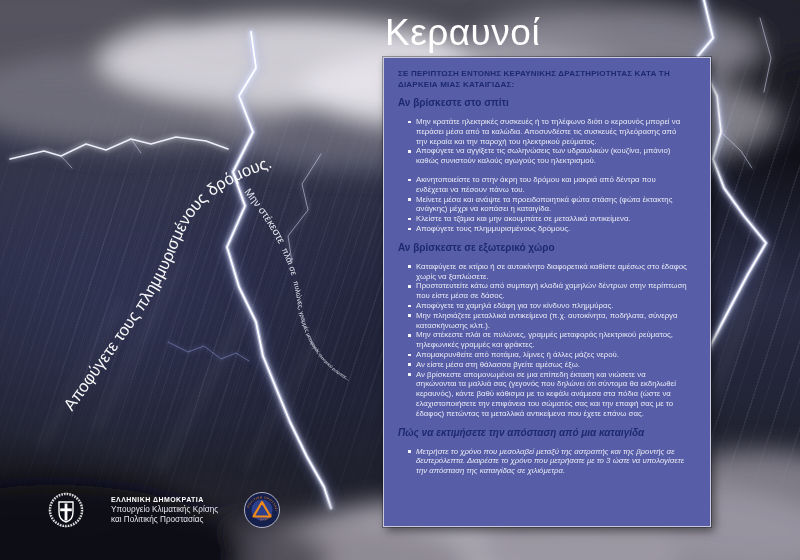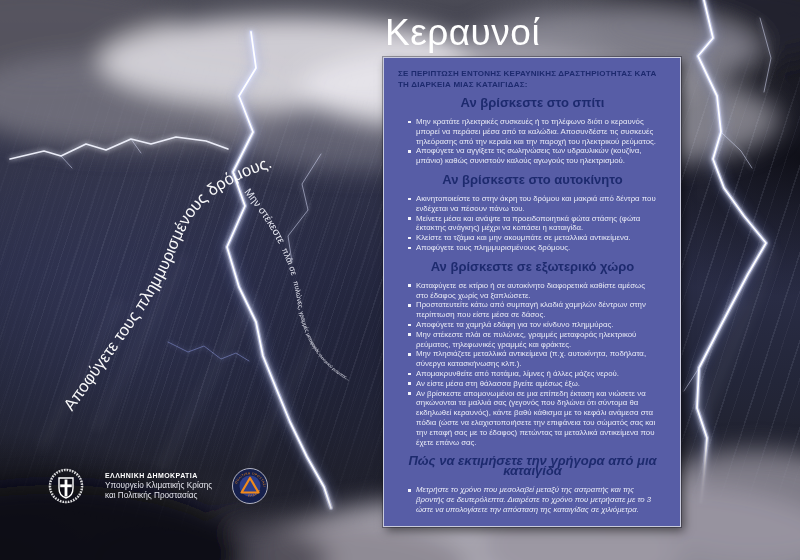--- a/index.html
+++ b/index.html
@@ -23,35 +23,35 @@
     mask-image:radial-gradient(ellipse 70% 60% at 30% 52%, #000 30%, transparent 75%);}
   .rain-right{left:655px;top:40px;width:145px;height:470px;
     background:
       repeating-linear-gradient(108deg, transparent 0 14px, rgba(215,222,245,.09) 14px 15.5px, transparent 15.5px 26px, rgba(215,222,245,.05) 26px 27px);
     -webkit-mask-image:linear-gradient(180deg, transparent 0%, #000 18%, #000 78%, transparent 100%);
     mask-image:linear-gradient(180deg, transparent 0%, #000 18%, #000 78%, transparent 100%);}
   
   .title{position:absolute;z-index:4;left:385px;top:12px;margin:0;
     font-size:37px;font-weight:400;letter-spacing:.5px;color:#fff;}
   
-  .panel{position:absolute;z-index:3;left:383px;top:57px;width:298px;height:470px;
+  .panel{position:absolute;z-index:3;left:383px;top:57px;width:328px;height:470px;
     box-sizing:border-box;background:#575da6;border:1px solid #c9cbdd;
     box-shadow:0 0 0 1px rgba(15,15,30,.35), 3px 4px 9px rgba(0,0,0,.5);
     padding:11px 13px 8px 14px;}
   .intro{margin:0 0 2px;font-weight:bold;font-size:8px;line-height:10.5px;
     color:#1d2a6e;letter-spacing:.2px;}
   .sec{margin-top:8px;}
-  .sec h2{margin:4px 0 1px;font-size:13px;line-height:10px;color:#1d2a6e;font-weight:bold;text-align:center;}
+  .sec h2{margin:4px 0 1px;font-size:10px;line-height:10px;color:#1d2a6e;font-weight:bold;}
   .sec ul{margin:9px;padding:0;list-style:none;}
   .sec li{position:relative;padding-left:9px;font-size:7.8px;line-height:9.8px;color:#e9ebf6;}
   .sec li::before{content:"";position:absolute;left:1px;top:3.6px;width:2.6px;height:2.6px;background:#f3f4fb;}
   .sec.est h2{font-style:italic;}
   .sec.est li{font-style:italic;}
   
-  .footer{position:absolute;z-index:4;left:46px;top:464px;display:flex;align-items:center;gap:19px;}
+  .footer{position:absolute;z-index:4;left:46px;top:488px;display:flex;align-items:center;gap:25px;}
   .ftext{color:#eceef5;text-align:left;}
   .rep{font-size:7px;font-weight:bold;letter-spacing:.45px;color:#fff;margin-bottom:2px;}
   .min{font-size:8.2px;line-height:10px;color:#e3e4ec;}
   .curved, .bolts{position:absolute;inset:0;z-index:2;pointer-events:none;}
 </style>
 </head>
 <body>
 
 <div class="poster">
   <div class="bg"></div>
@@ -154,45 +154,44 @@
 
     <div class="sec">
       <h2>Αν βρίσκεστε στο σπίτι</h2>
       <ul>
         <li>Μην κρατάτε ηλεκτρικές συσκευές ή το τηλέφωνο διότι ο κεραυνός μπορεί να περάσει μέσα από τα καλώδια. Αποσυνδέστε τις συσκευές τηλεόρασης από την κεραία και την παροχή του ηλεκτρικού ρεύματος.</li>
         <li>Αποφύγετε να αγγίξετε τις σωληνώσεις των υδραυλικών (κουζίνα, μπάνιο) καθώς συνιστούν καλούς αγωγούς του ηλεκτρισμού.</li>
       </ul>
     </div>
 
     <div class="sec">
-      <h2>Αν βρίσκεστε στο αυτοκίνητο</h2>
       <ul>
         <li>Ακινητοποιείστε το στην άκρη του δρόμου και μακριά από δέντρα που ενδέχεται να πέσουν πάνω του.</li>
         <li>Μείνετε μέσα και ανάψτε τα προειδοποιητικά φώτα στάσης (φώτα έκτακτης ανάγκης) μέχρι να κοπάσει η καταιγίδα.</li>
         <li>Κλείστε τα τζάμια και μην ακουμπάτε σε μεταλλικά αντικείμενα.</li>
         <li>Αποφύγετε τους πλημμυρισμένους δρόμους.</li>
       </ul>
     </div>
 
     <div class="sec">
       <h2>Αν βρίσκεστε σε εξωτερικό χώρο</h2>
       <ul>
         <li>Καταφύγετε σε κτίριο ή σε αυτοκίνητο διαφορετικά καθίστε αμέσως στο έδαφος χωρίς να ξαπλώσετε.</li>
         <li>Προστατευτείτε κάτω από συμπαγή κλαδιά χαμηλών δέντρων στην περίπτωση που είστε μέσα σε δάσος.</li>
         <li>Αποφύγετε τα χαμηλά εδάφη για τον κίνδυνο πλημμύρας.</li>
+        <li>Μην πλησιάζετε μεταλλικά αντικείμενα (π.χ. αυτοκίνητα, ποδήλατα, σύνεργα κατασκήνωσης κλπ.).</li>
         <li>Μην στέκεστε πλάι σε πυλώνες, γραμμές μεταφοράς ηλεκτρικού ρεύματος, τηλεφωνικές γραμμές και φράκτες.</li>
-        <li>Μην πλησιάζετε μεταλλικά αντικείμενα (π.χ. αυτοκίνητα, ποδήλατα, σύνεργα κατασκήνωσης κλπ.).</li>
         <li>Απομακρυνθείτε από ποτάμια, λίμνες ή άλλες μάζες νερού.</li>
         <li>Αν είστε μέσα στη θάλασσα βγείτε αμέσως έξω.</li>
         <li>Αν βρίσκεστε απομονωμένοι σε μια επίπεδη έκταση και νιώσετε να σηκώνονται τα μαλλιά σας (γεγονός που δηλώνει ότι σύντομα θα εκδηλωθεί κεραυνός), κάντε βαθύ κάθισμα με το κεφάλι ανάμεσα στα πόδια (ώστε να ελαχιστοποιήσετε την επιφάνεια του σώματός σας και την επαφή σας με το έδαφος) πετώντας τα μεταλλικά αντικείμενα που έχετε επάνω σας.</li>
       </ul>
     </div>
 
     <div class="sec est">
-      <h2>Πώς να εκτιμήσετε την γρήγορα από μια καταιγίδα</h2>
+      <h2>Πώς να εκτιμήσετε την απόσταση από μια καταιγίδα</h2>
       <ul>
         <li>Μετρήστε το χρόνο που μεσολαβεί μεταξύ της αστραπής και της βροντής σε δευτερόλεπτα. Διαιρέστε το χρόνο που μετρήσατε με το 3 ώστε να υπολογίσετε την απόσταση της καταιγίδας σε χιλιόμετρα.</li>
       </ul>
     </div>
   </section>
 
   <footer class="footer">
     <svg width="40" height="44" viewBox="0 0 40 44">
       <circle cx="20" cy="22" r="16.8" fill="none" stroke="#ffffff" stroke-width=".6" opacity=".5"></circle>
       <circle cx="20" cy="22" r="16" fill="none" stroke="#ffffff" stroke-width="2.4" stroke-dasharray="1.5 1.2" opacity=".85"></circle>

